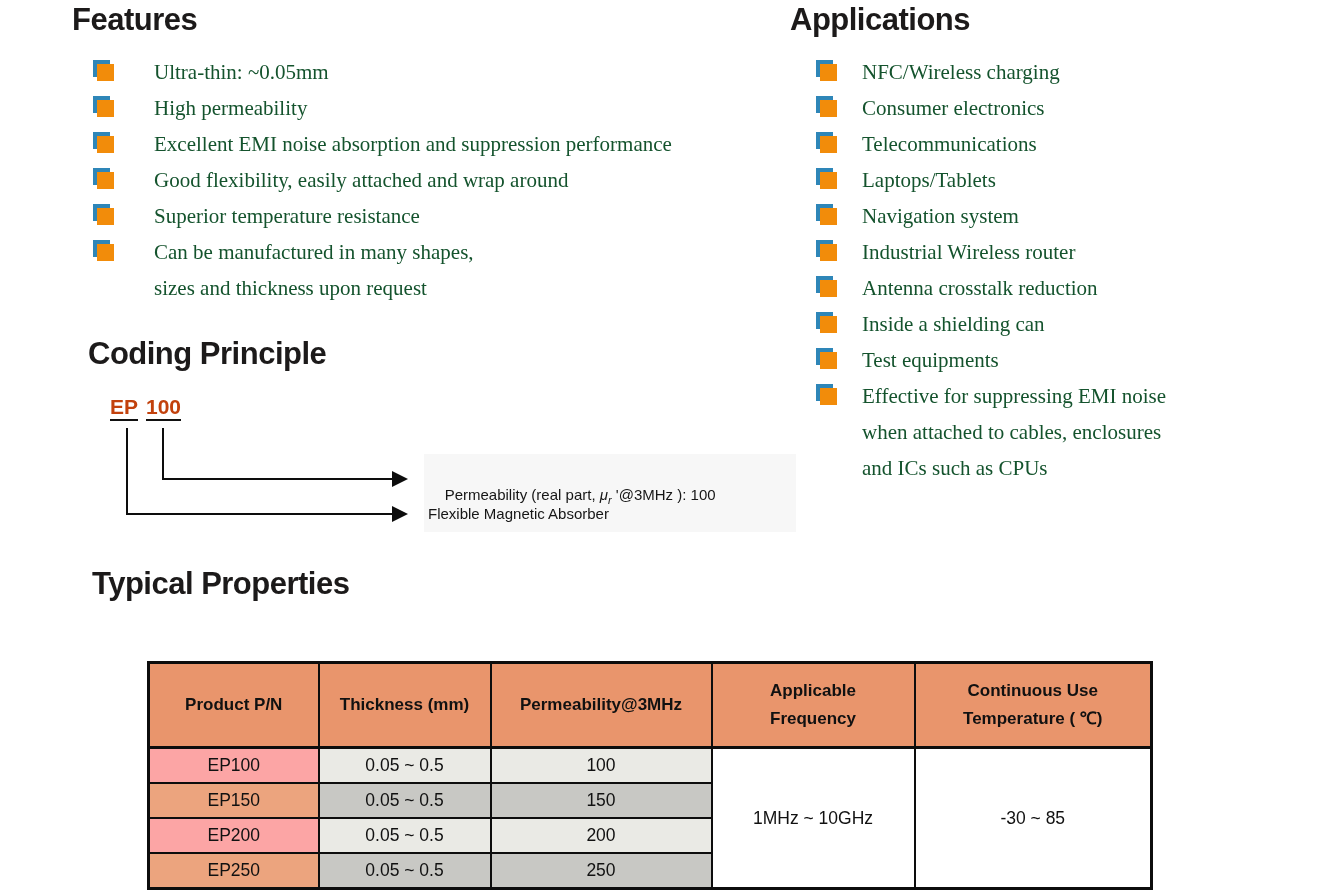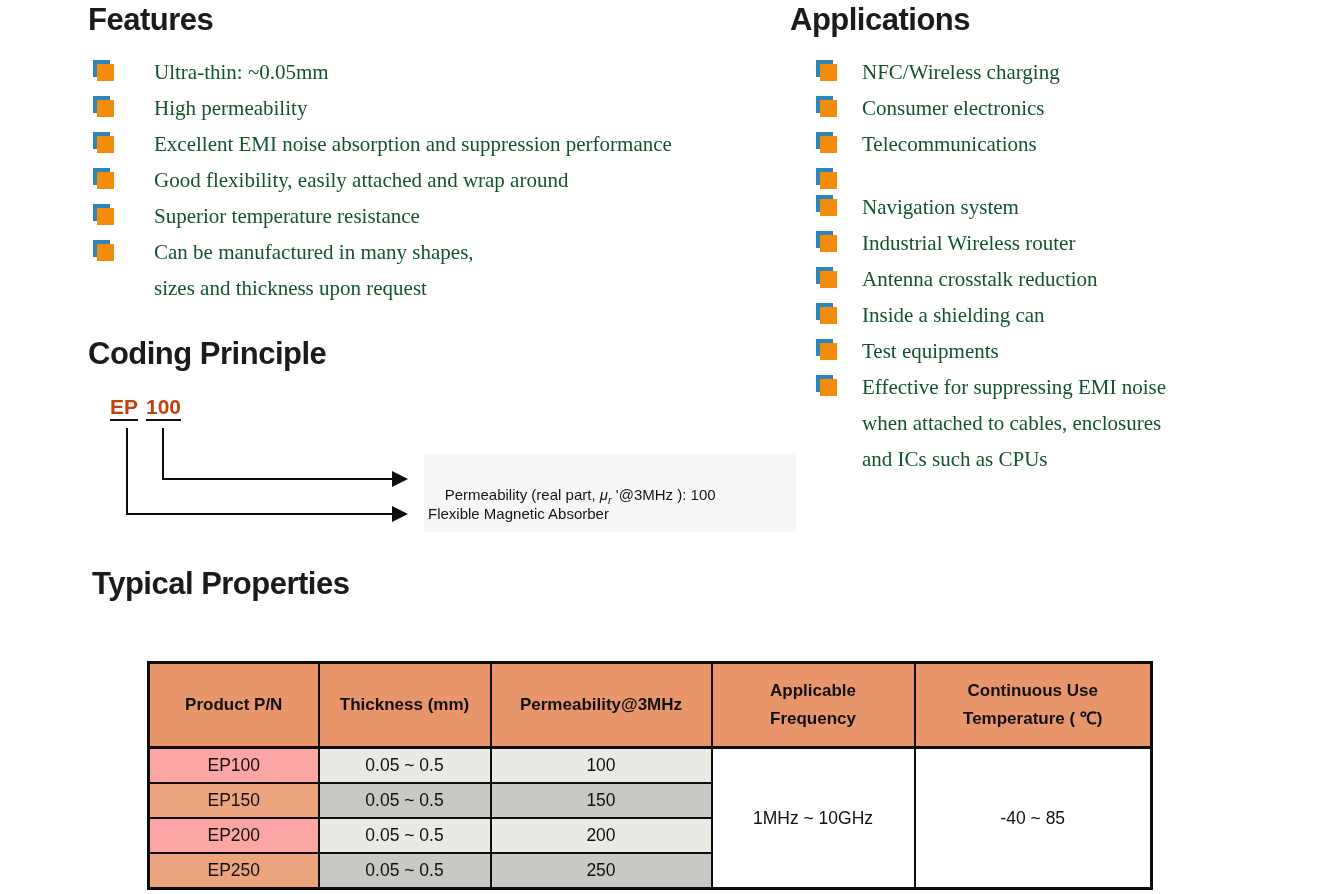--- a/index.html
+++ b/index.html
@@ -53,21 +53,21 @@
   .c-salmon { background:#ECA47E; }
   .g-light  { background:#EAEAE5; }
   .g-dark   { background:#C8C8C4; }
   .c-white  { background:#ffffff; font-size:18px; }
 </style>
 </head>
 <body>
 
 <div class="page">
 
-  <h2 class="section-title" style="left:88px; top:2px;">Features</h2>
+  <h2 class="section-title" style="left:72px; top:2px;">Features</h2>
 
   <ul class="blist features-list" style="left:97px; top:54px; width:660px;">
     <li>
       <span class="bullet"></span>
       <span class="li-text">Ultra-thin: ~0.05mm</span>
     </li>
     <li>
       <span class="bullet"></span>
       <span class="li-text">High permeability</span>
     </li>
@@ -100,20 +100,21 @@
     <li>
       <span class="bullet"></span>
       <span class="li-text">Consumer electronics</span>
     </li>
     <li>
       <span class="bullet"></span>
       <span class="li-text">Telecommunications</span>
     </li>
     <li>
       <span class="bullet"></span>
+      <span class="li-text">Laptops/Tablets</span>
     </li>
     <li>
       <span class="bullet"></span>
       <span class="li-text">Navigation system</span>
     </li>
     <li>
       <span class="bullet"></span>
       <span class="li-text">Industrial Wireless router</span>
     </li>
     <li>
@@ -179,21 +180,21 @@
         <th>Continuous Use
 Temperature ( ℃)</th>
       </tr>
     </thead>
     <tbody>
       <tr>
         <td class="c-peach">EP100</td>
         <td class="g-light">0.05 ~ 0.5</td>
         <td class="g-light">100</td>
         <td class="c-white" rowspan="4">1MHz ~ 10GHz</td>
-        <td class="c-white" rowspan="4">-40 ~ 85</td>
+        <td class="c-white" rowspan="4">-30 ~ 85</td>
       </tr>
       <tr>
         <td class="c-salmon">EP150</td>
         <td class="g-dark">0.05 ~ 0.5</td>
         <td class="g-dark">150</td>
       </tr>
       <tr>
         <td class="c-peach">EP200</td>
         <td class="g-light">0.05 ~ 0.5</td>
         <td class="g-light">200</td>

